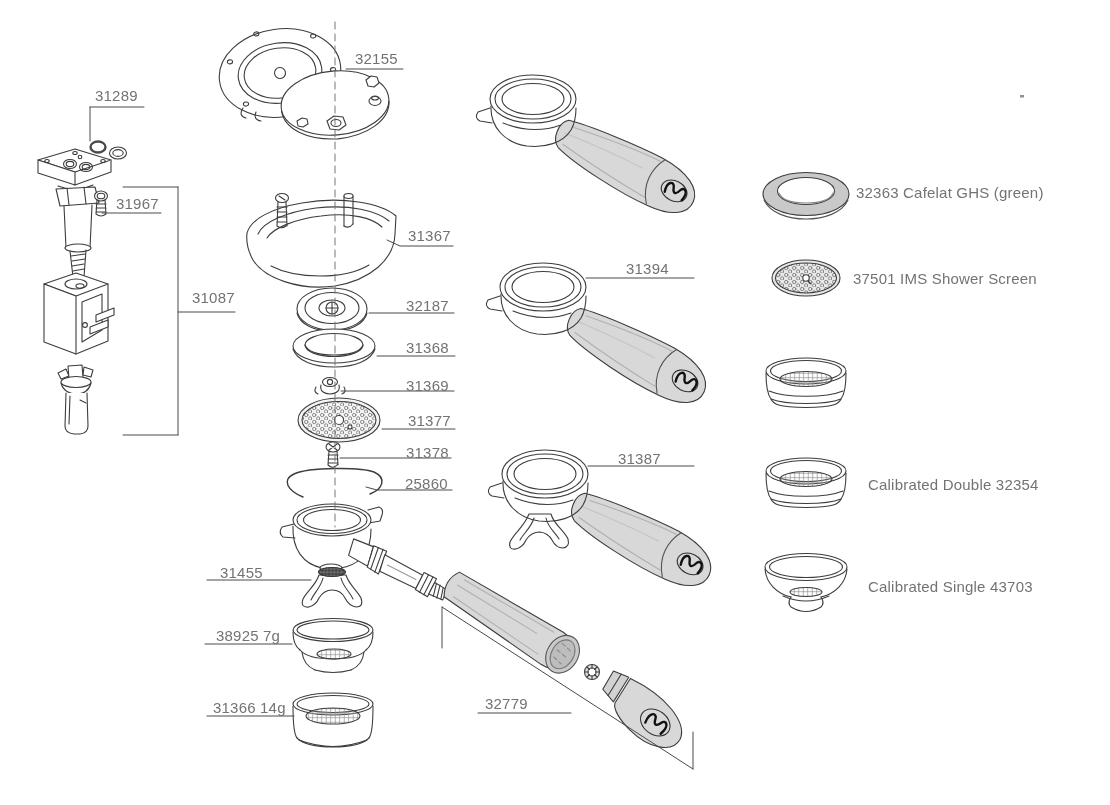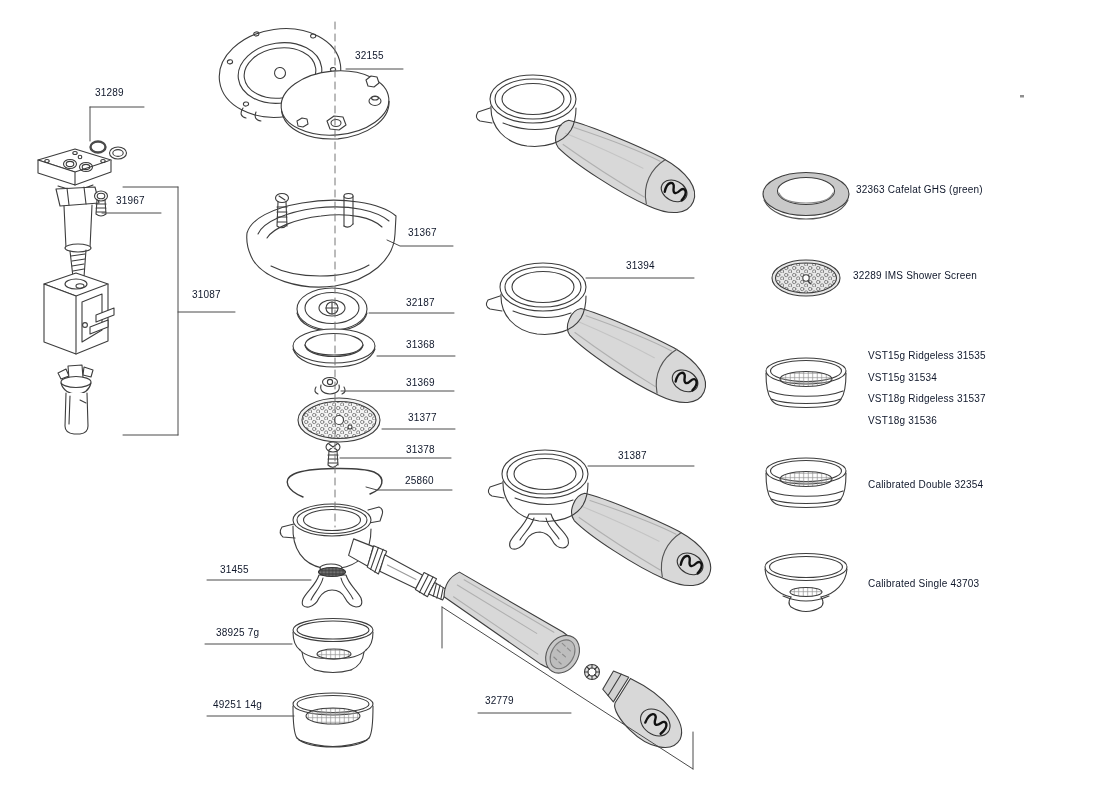--- a/index.html
+++ b/index.html
@@ -1,19 +1,19 @@
 <!DOCTYPE html>
 <html><head>
 <meta charset="utf-8">
 <style>
   html,body{margin:0;padding:0;background:#fff;}
   .stage{position:relative;width:1110px;height:805px;background:#fff;overflow:hidden;
          font-family:"Liberation Sans", sans-serif;}
   .stage svg{position:absolute;left:0;top:0;}
-  .lbl{position:absolute;font-size:10px;color:#0f172a;white-space:nowrap;letter-spacing:.2px;}
+  .lbl{position:absolute;font-size:15px;color:#737373;white-space:nowrap;letter-spacing:.2px;}
   .lbl-block div{white-space:nowrap;}
   .vst-block div{line-height:21.5px;}
   .cal-block div{line-height:23px;}
 </style>
 </head>
 <body>
 
 <div class="stage">
 
 <svg width="1110" height="805" viewBox="0 0 1110 805" fill="none" stroke="#3d3d3d" stroke-width="1.1" stroke-linecap="round" stroke-linejoin="round">
@@ -336,33 +336,27 @@
 <div class="lbl" style="left:355px;top:50px">32155</div>
 <div class="lbl" style="left:408px;top:227px">31367</div>
 <div class="lbl" style="left:406px;top:297px">32187</div>
 <div class="lbl" style="left:406px;top:339px">31368</div>
 <div class="lbl" style="left:406px;top:377px">31369</div>
 <div class="lbl" style="left:408px;top:412px">31377</div>
 <div class="lbl" style="left:406px;top:444px">31378</div>
 <div class="lbl" style="left:405px;top:475px">25860</div>
 <div class="lbl" style="left:220px;top:564px">31455</div>
 <div class="lbl" style="left:216px;top:627px">38925 7g</div>
-<div class="lbl" style="left:213px;top:699px">49251 14g</div>
+<div class="lbl" style="left:213px;top:699px">31366 14g</div>
 <div class="lbl" style="left:626px;top:260px">31394</div>
 <div class="lbl" style="left:618px;top:450px">31387</div>
 <div class="lbl" style="left:485px;top:695px">32779</div>
 <div class="lbl" style="left:856px;top:184px">32363 Cafelat GHS (green)</div>
-<div class="lbl" style="left:853px;top:270px">32289 IMS Shower Screen</div>
-
-<div class="lbl lbl-block vst-block" style="left:868px;top:345px">
-  <div>VST15g Ridgeless 31535</div>
-  <div>VST15g 31534</div>
-  <div>VST18g Ridgeless 31537</div>
-  <div>VST18g 31536</div>
-</div>
+<div class="lbl" style="left:853px;top:270px">37501 IMS Shower Screen</div>
+
 
 <div class="lbl lbl-block cal-block" style="left:868px;top:473px">
   <div>Calibrated Double 32354</div>
 </div>
 
 <div class="lbl" style="left:868px;top:578px">Calibrated Single 43703</div>
 
 </div>
 
 </body></html>

